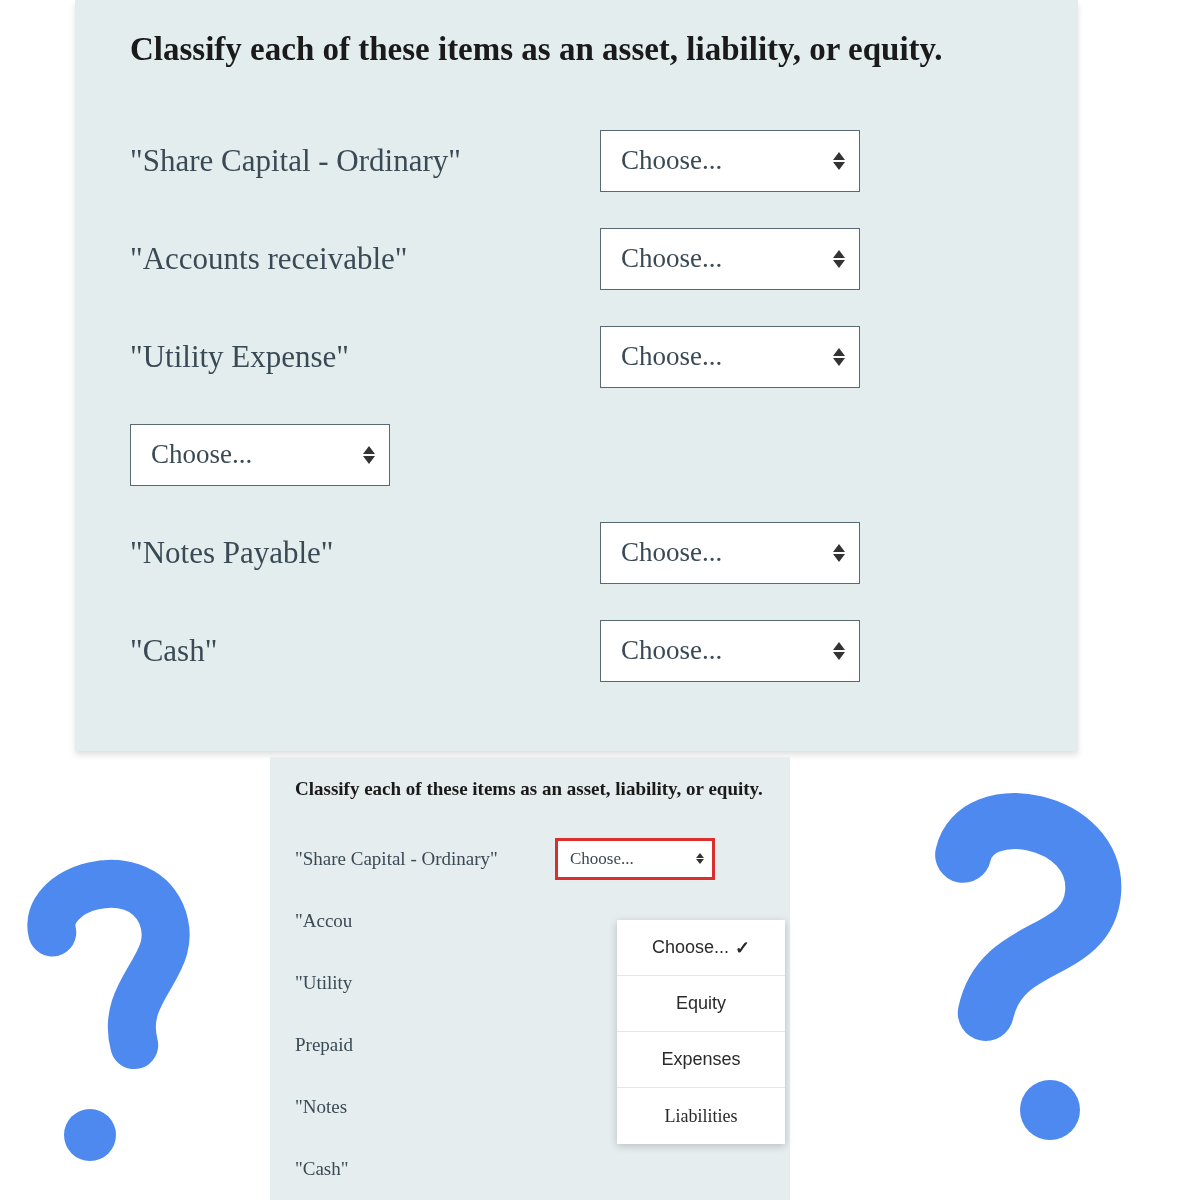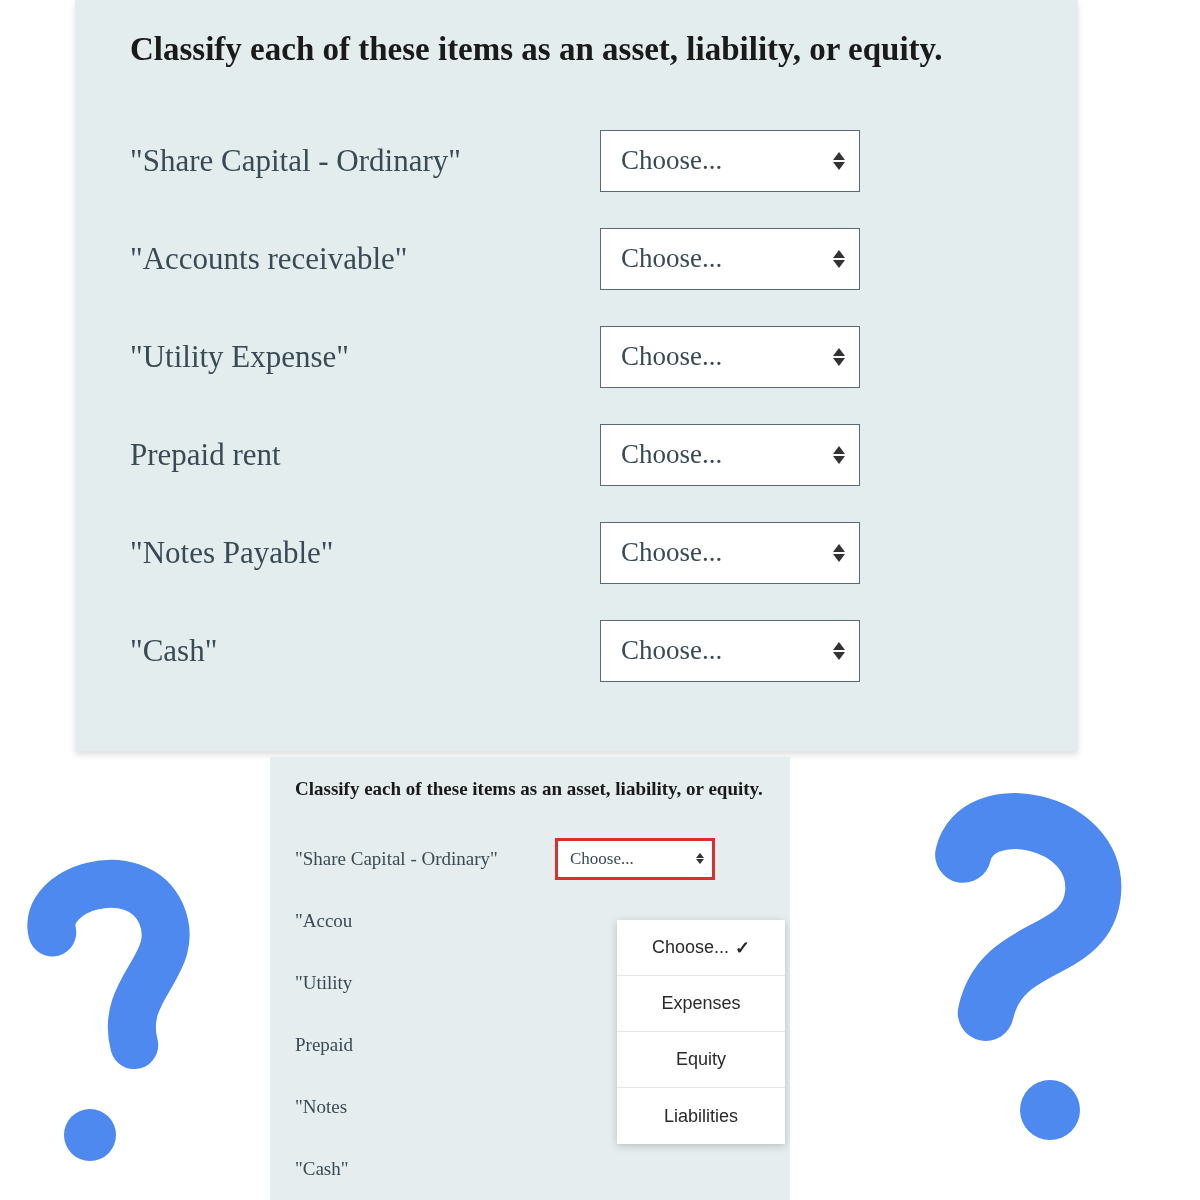--- a/index.html
+++ b/index.html
@@ -152,21 +152,21 @@
       height: 56px;
       display: flex;
       align-items: center;
       justify-content: center;
       font-size: 18px;
       color: #2a2a2a;
       font-family: -apple-system, Helvetica, Arial, sans-serif;
       border-bottom: 1px solid #e6e6e6;
       gap: 6px;
     }
-    .dropdown-menu .opt:last-child { border-bottom: none; }
+    .dropdown-menu .opt:last-child { border-bottom: none; font-family: Liberation Serif, serif; }
     .dropdown-menu .check {
       font-weight: bold;
     }
 
     
     .qmark {
       position: absolute;
       color: #4d89ef;
     }
     .qmark svg { display:block; }
@@ -204,21 +204,20 @@
     <div class="select-box">
       <span class="select-text">Choose...</span>
       <span class="chev">
           <span class="tri-up"></span>
           <span class="tri-down"></span>
         </span>
     </div>
   </div>
 
   <div class="row">
-    <div class="label">Prepaid rent</div>
     <div class="select-box">
       <span class="select-text">Choose...</span>
       <span class="chev">
           <span class="tri-up"></span>
           <span class="tri-down"></span>
         </span>
     </div>
   </div>
 
   <div class="row">
@@ -274,24 +273,24 @@
     <div class="label2">"Cash"</div>
   </div>
 </div>
 
 <div class="dropdown-menu">
   <div class="opt">
     <span>Choose...</span>
     <span class="check">✓</span>
   </div>
   <div class="opt">
+    <span>Equity</span>
+  </div>
+  <div class="opt">
     <span>Expenses</span>
-  </div>
-  <div class="opt">
-    <span>Equity</span>
   </div>
   <div class="opt">
     <span>Liabilities</span>
   </div>
 </div>
 
 <div class="qmark" style="left:15px; top:850px;">
   <svg width="230" height="320" viewBox="0 0 230 320">
     <path d="M 60 65
              C 60 20, 160 15, 170 75

